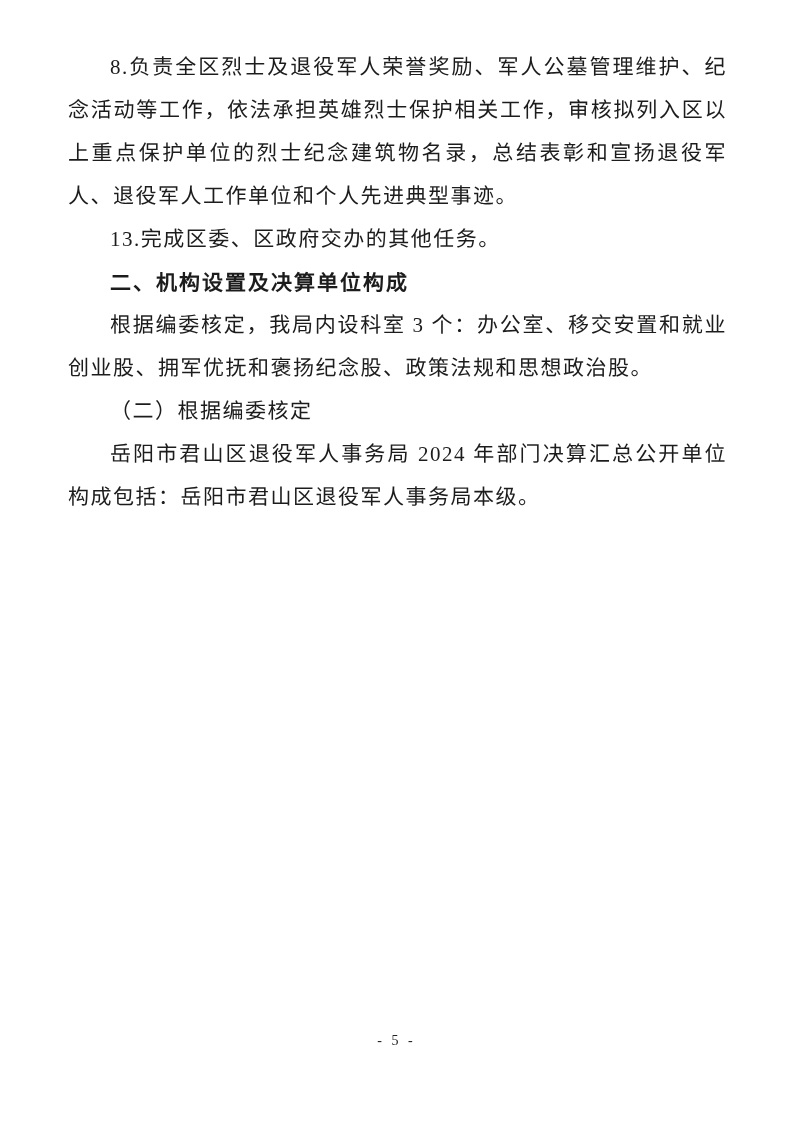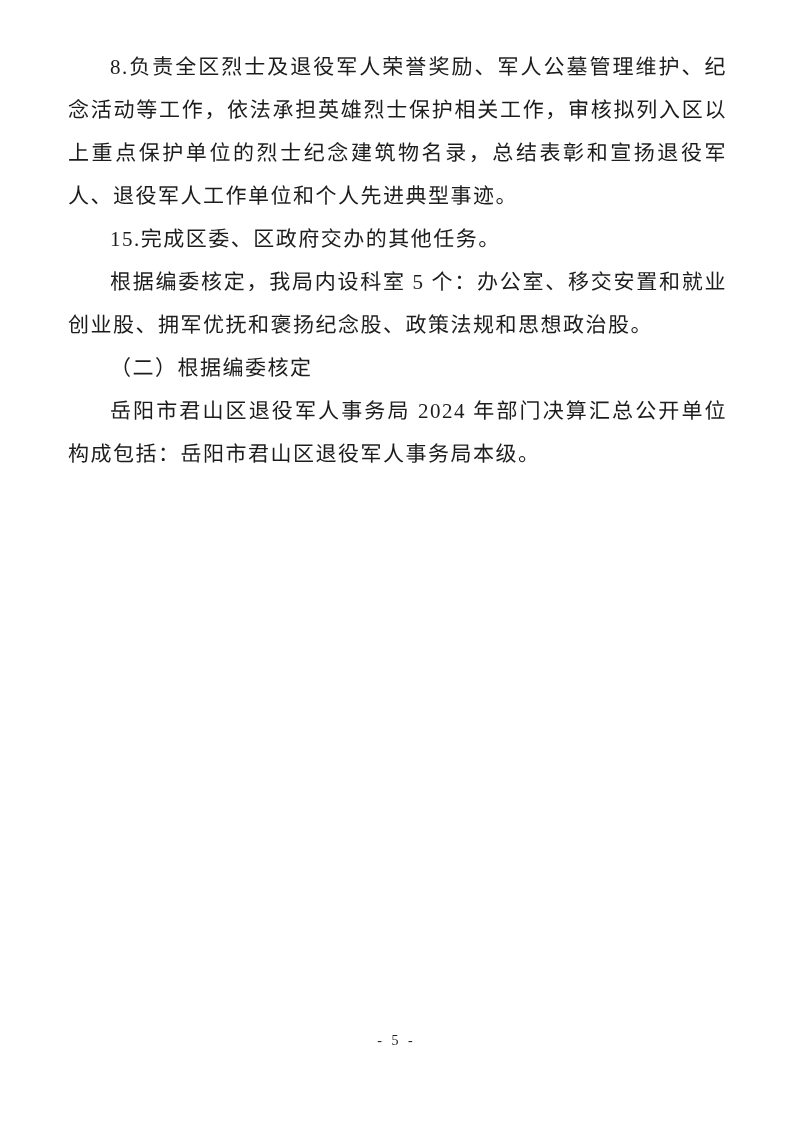--- a/index.html
+++ b/index.html
@@ -55,20 +55,21 @@
     letter-spacing: 3px;
     color: #222222;
   }
 </style>
 </head>
 <body>
 
 <div class="page">
   <div class="content">
     <p class="para">8.负责全区烈士及退役军人荣誉奖励、军人公墓管理维护、纪念活动等工作，依法承担英雄烈士保护相关工作，审核拟列入区以上重点保护单位的烈士纪念建筑物名录，总结表彰和宣扬退役军人、退役军人工作单位和个人先进典型事迹。</p>
-    <p class="para">15.完成区委、区政府交办的其他任务。</p>
-    <p class="para">根据编委核定，我局内设科室 5 个：办公室、移交安置和就业创业股、拥军优抚和褒扬纪念股、政策法规和思想政治股。</p>
+    <p class="para">13.完成区委、区政府交办的其他任务。</p>
+    <p class="para section-heading">二、机构设置及决算单位构成</p>
+    <p class="para">根据编委核定，我局内设科室 3 个：办公室、移交安置和就业创业股、拥军优抚和褒扬纪念股、政策法规和思想政治股。</p>
     <p class="para subsection-heading">（二）根据编委核定</p>
     <p class="para">岳阳市君山区退役军人事务局 2024 年部门决算汇总公开单位构成包括：岳阳市君山区退役军人事务局本级。</p>
   </div>
 
   <div class="footer">- 5 -</div>
 </div>
 
 </body></html>

